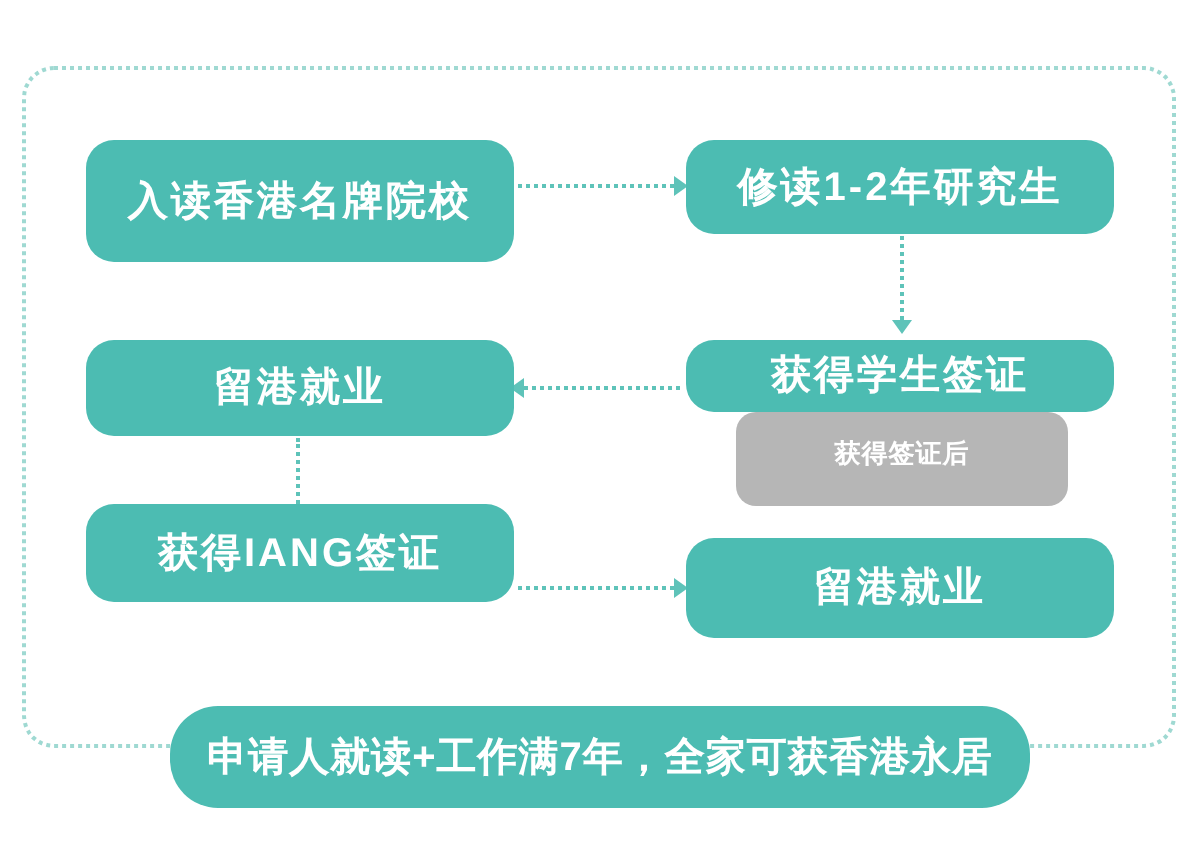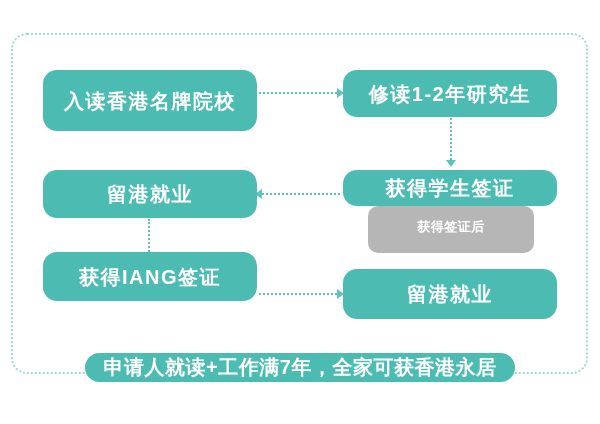--- a/index.html
+++ b/index.html
@@ -34,21 +34,21 @@
   .n-visa{left:343px;top:170px;width:214px;height:36px;}
   .n-iang{left:43px;top:252px;width:214px;height:49px;}
   .n-work{left:343px;top:269px;width:214px;height:50px;gap:16px;}
   .note{
     position:absolute;left:368px;top:206px;width:166px;height:47px;
     background:var(--note-gray);border-radius:10px;z-index:1;
     color:var(--text);text-align:center;box-sizing:border-box;padding-top:13px;
   }
   .note-line{font-size:13px;font-weight:bold;line-height:16px;letter-spacing:0.5px;}
   .footer-bar{
-    position:absolute;left:85px;top:353px;width:430px;height:29px;
+    position:absolute;left:85px;top:353px;width:430px;height:51px;
     background:var(--box-teal);border-radius:24px;z-index:3;
     color:var(--text);display:flex;align-items:center;justify-content:center;
   }
   .footer-label{font-size:20px;font-weight:bold;letter-spacing:0.5px;}
   .arrow{position:absolute;z-index:1;}
   .arrow.h{height:0;border-top:2px dotted var(--arrow);}
   .arrow.v{width:0;border-left:2px dotted var(--arrow);}
   .a1{left:259px;top:92px;width:78px;}
   .a2{left:450px;top:118px;height:42px;}
   .a3{left:262px;top:193px;width:78px;}

